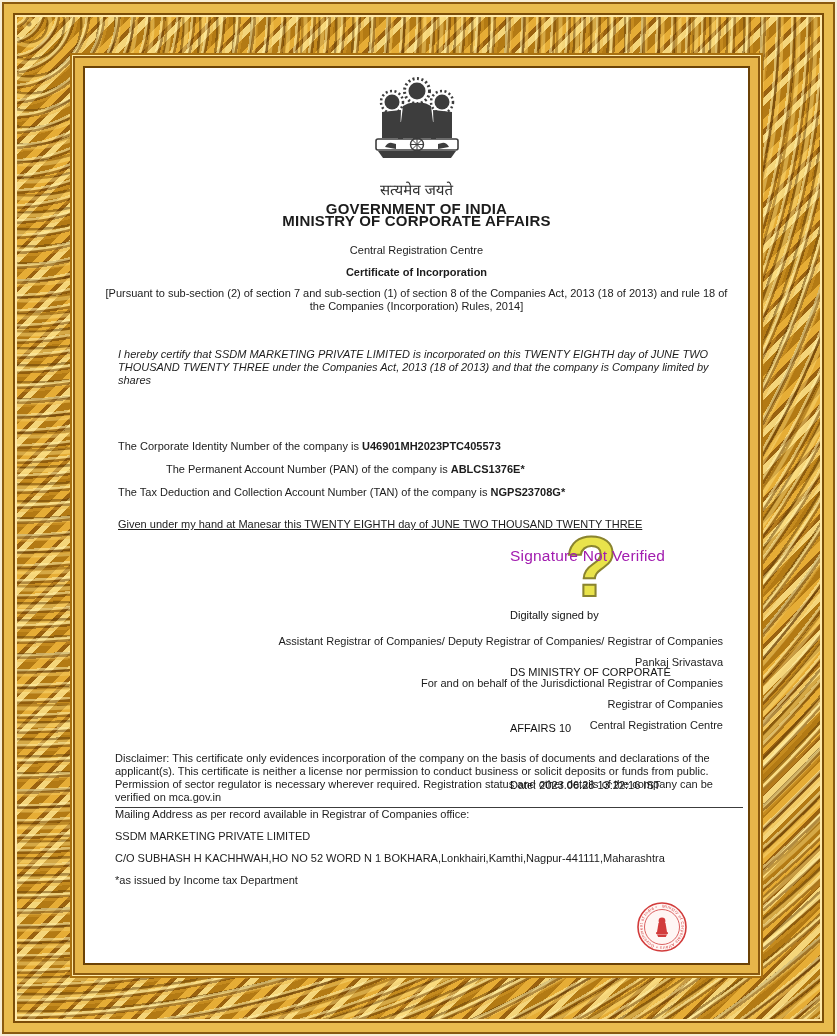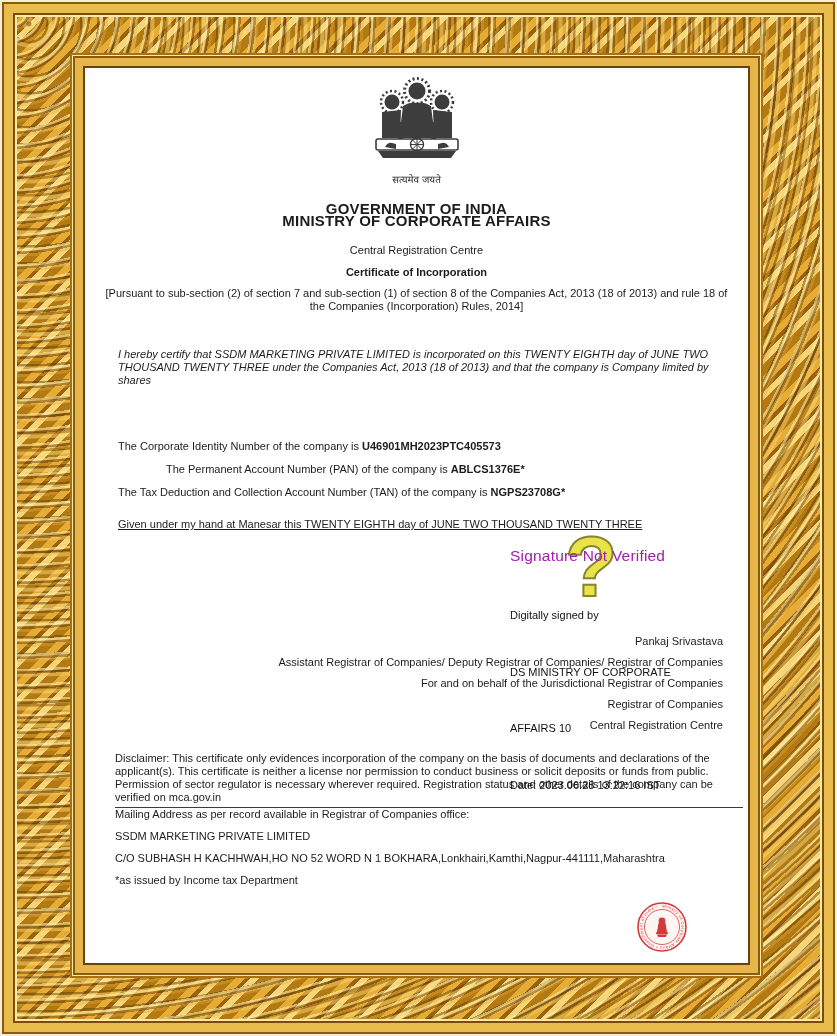--- a/index.html
+++ b/index.html
@@ -30,21 +30,21 @@
       0 0 0 2px #6b4206,
       0 0 0 10px #e7b64a,
       0 0 0 12px #8a5a10,
       0 0 0 13px #ffeaa6,
       0 0 0 15px #a9700f;
   }
   .abs{position:absolute;}
   .center{left:0;right:0;text-align:center;}
   .bold{font-weight:bold;}
   .emblem-wrap{top:8px;left:0;right:0;text-align:center;}
-  .emblem-caption{font-size:10px;color:#2e2e2e;margin-top:2px;}
+  .emblem-caption{font-size:15px;color:#2e2e2e;margin-top:9px;}
   .h-gov{top:135px;font-weight:bold;font-size:15px;line-height:11.5px;letter-spacing:.2px;}
   .h-crc{top:176px;font-size:11px;}
   .h-title{top:198px;font-weight:bold;font-size:11px;}
   .h-pursuant{top:219px;left:18px;right:18px;text-align:center;font-size:11px;line-height:12.5px;}
   .p-certify{top:280px;left:33px;width:622px;line-height:13px;font-style:italic;}
   .l-cin{top:372px;left:33px;}
   .l-pan{top:395px;left:33px;margin-left:48px;}
   .l-tan{top:418px;left:33px;}
   .l-given{top:450px;left:33px;text-decoration:underline;}
   .sig{left:425px;top:479px;z-index:2;}
@@ -118,22 +118,22 @@
   <div class="abs qmark">?</div>
   <div class="abs sig">
     <div class="sig-status">Signature Not Verified</div>
     <div class="sig-line">Digitally signed by</div>
     <div class="sig-line">DS MINISTRY OF CORPORATE</div>
     <div class="sig-line">AFFAIRS 10</div>
     <div class="sig-line">Date: 2023.06.28 13:22:16 IST</div>
   </div>
 
   <div class="abs officer">
+    <div>Assistant Registrar of Companies/ Deputy Registrar of Companies/ Registrar of Companies</div>
     <div>Pankaj  Srivastava</div>
-    <div>Assistant Registrar of Companies/ Deputy Registrar of Companies/ Registrar of Companies</div>
     <div>For and on behalf of the Jurisdictional Registrar of Companies</div>
     <div>Registrar of Companies</div>
     <div>Central Registration Centre</div>
   </div>
 
   <div class="abs disclaimer">Disclaimer: This certificate only evidences incorporation of the company on the basis of documents and declarations of the applicant(s). This certificate is neither a license nor permission to conduct business or solicit deposits or funds from public. Permission of sector regulator is necessary wherever required. Registration status and other details of the company can be verified on mca.gov.in</div>
 
   <div class="abs mail-label">Mailing Address as per record available in Registrar of Companies office:</div>
   <div class="abs mail-company">SSDM MARKETING PRIVATE LIMITED</div>
   <div class="abs mail-address">C/O SUBHASH H KACHHWAH,HO NO 52 WORD N 1 BOKHARA,Lonkhairi,Kamthi,Nagpur-441111,Maharashtra</div>

